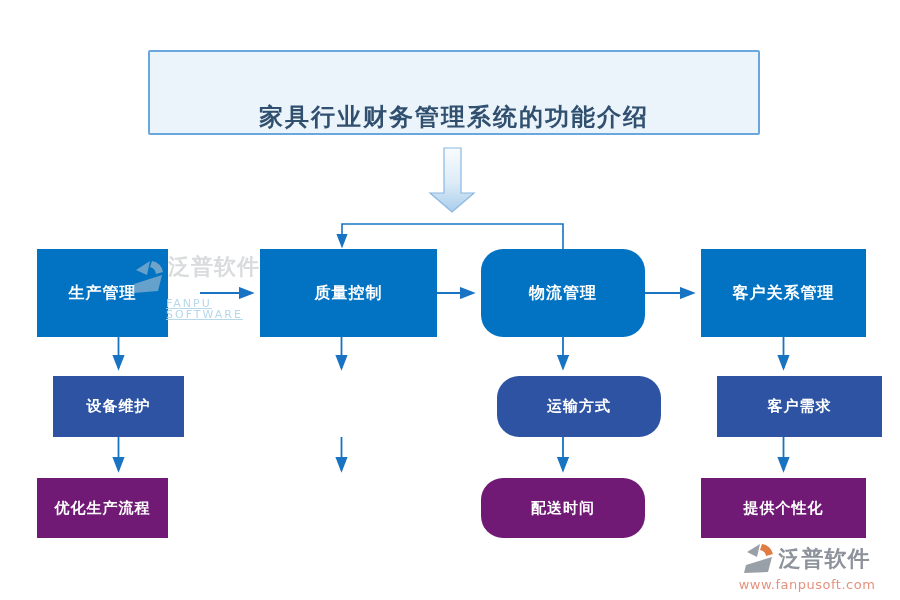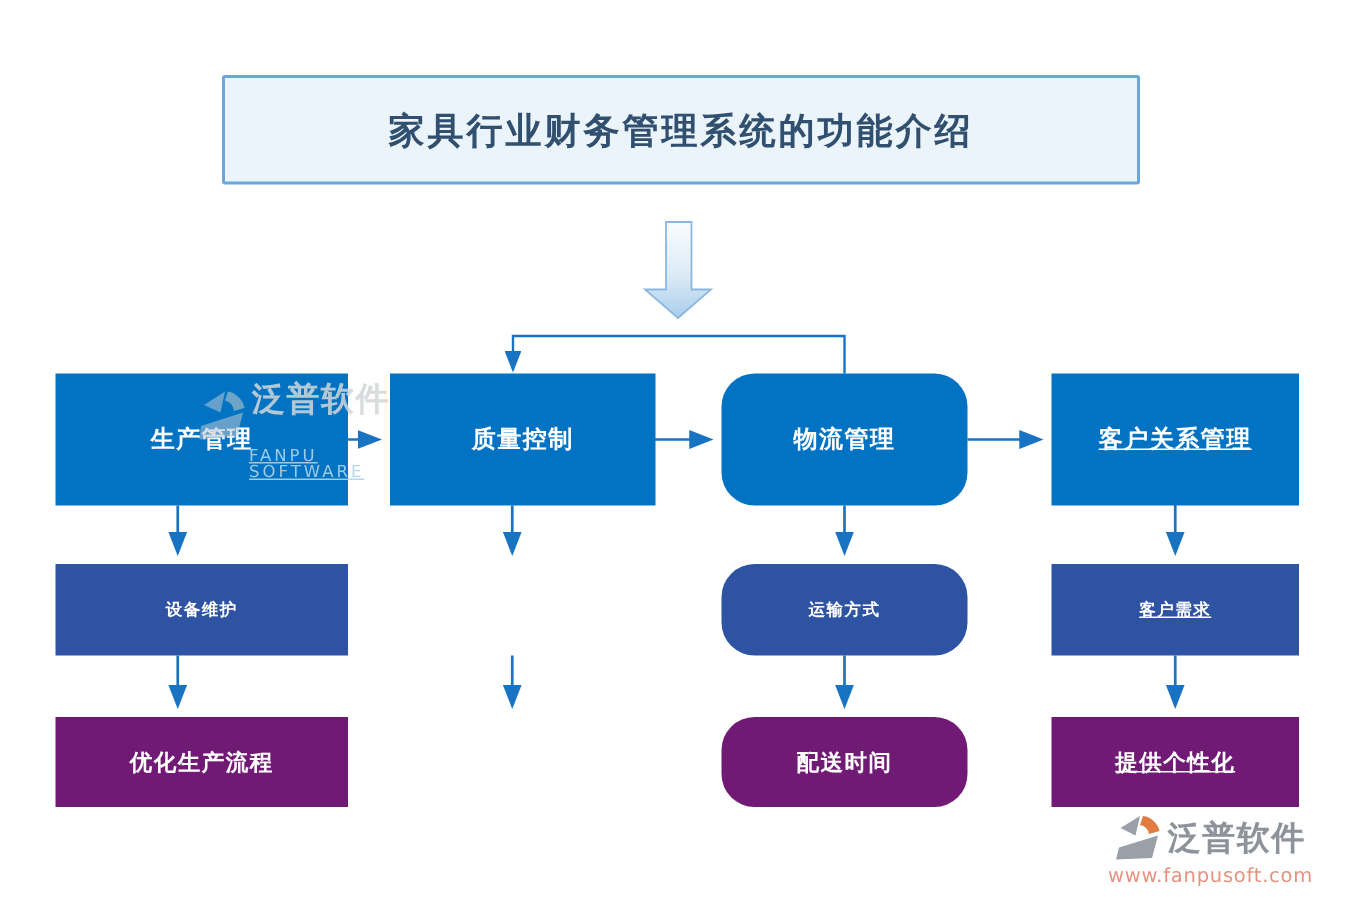--- a/index.html
+++ b/index.html
@@ -4,45 +4,45 @@
 <style>
   html,body{margin:0;padding:0;}
   body{
     width:900px;height:600px;background:#ffffff;overflow:hidden;position:relative;
     font-family:"DejaVu Sans","Liberation Sans",sans-serif;
   }
   .stage{position:absolute;inset:0;width:900px;height:600px;}
 
   
   .title-box{
-    position:absolute;left:148px;top:50px;width:612px;height:73px;
+    position:absolute;left:148px;top:50px;width:612px;height:85px;
     background:#ebf4fb;border:2px solid #6aa7dc;border-radius:2px;
-    display:flex;align-items:center;justify-content:center;box-sizing:border-box;
+    display:flex;align-items:flex-end;justify-content:center;box-sizing:border-box;
   }
   .title-box span{
     font-family:"DejaVu Serif","Liberation Serif",serif;
     font-size:24px;font-weight:bold;color:#31506f;letter-spacing:2px;
   }
 
   
   .wires{position:absolute;left:0;top:0;width:900px;height:600px;pointer-events:none;}
 
   
   .box{
     position:absolute;display:flex;align-items:center;justify-content:center;
     color:#ffffff;font-weight:bold;letter-spacing:1px;text-align:center;
     box-sizing:border-box;
   }
   .lvl1{background:#0173c2;top:249px;height:88px;font-size:16px;}
-  .lvl2{background:#2d53a2;top:376px;height:61px;font-size:11px;}
+  .lvl2{background:#2d53a2;top:376px;height:61px;font-size:15px;margin-left:16px;}
   .lvl3{background:#701a75;top:478px;height:60px;font-size:15px;}
-  .colA{left:37px;width:195px;}
+  .colA{left:37px;width:131px;}
   .colB{left:260px;width:177px;}
   .colC{left:481px;width:164px;border-radius:22px;}
-  .colD{left:701px;width:165px;text-decoration:underline;}
+  .colD{left:701px;width:165px;}
 
   
   .watermark{
     position:absolute;left:132px;top:256px;width:140px;z-index:5;
     pointer-events:none;line-height:1;
   }
   .watermark .wm-row{display:flex;align-items:flex-start;}
   .watermark .wm-cjk{
     font-size:22px;font-weight:bold;color:#d3d6d8;opacity:0.85;letter-spacing:1px;
   }

